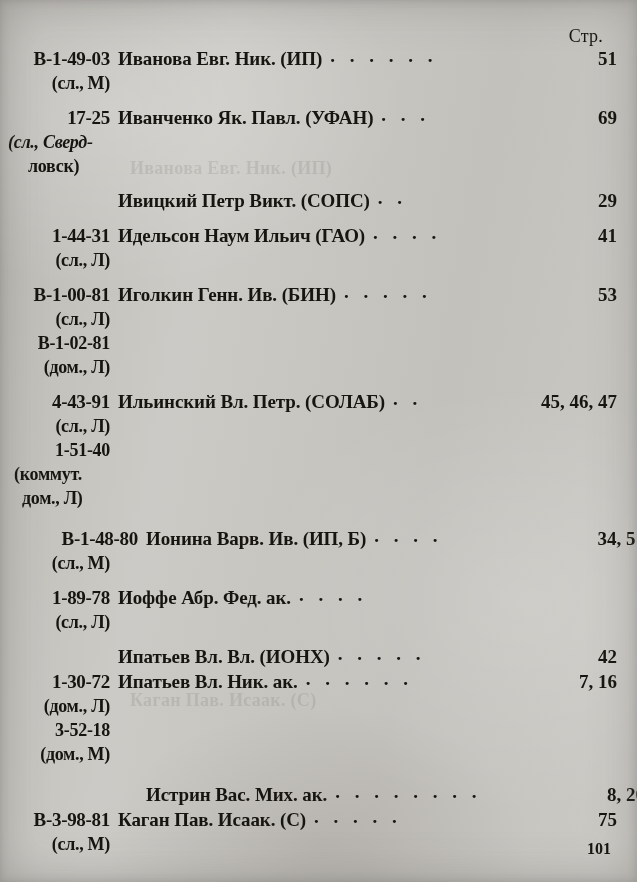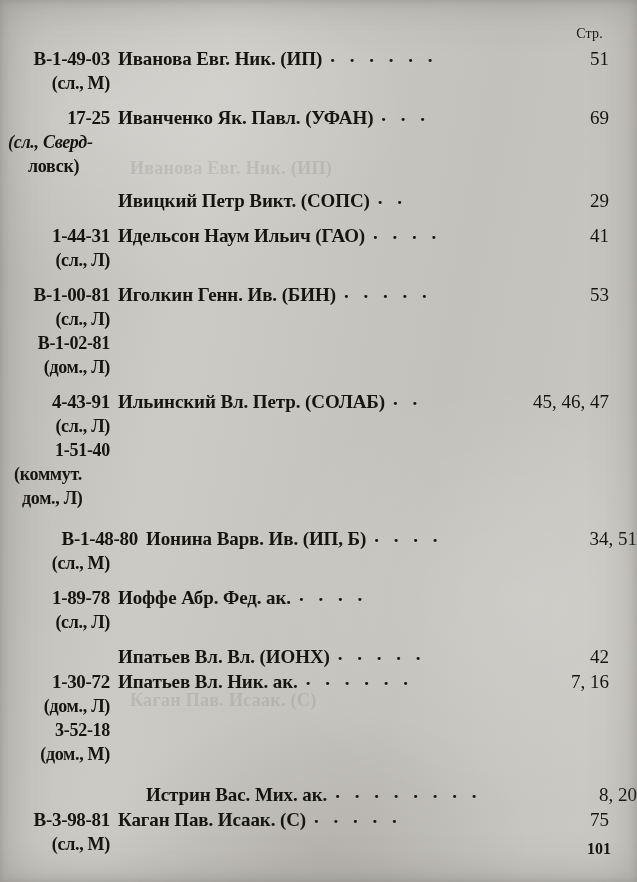--- a/index.html
+++ b/index.html
@@ -34,21 +34,21 @@
   }
   .page {
     position: absolute;
     inset: 0;
     padding: 0;
   }
   .header-row {
     position: absolute;
     top: 26px;
     right: 34px;
-    font-size: 14px;
+    font-size: 18px;
     letter-spacing: 0.2px;
   }
   .entries {
     position: absolute;
     top: 46px;
     left: 0;
     right: 0;
   }
   .entry {
     display: flex;
@@ -89,24 +89,24 @@
     top: -3px;
     overflow: hidden;
     white-space: nowrap;
     letter-spacing: 5px;
     font-size: 19px;
     color: #17150f;
   }
   .pages-col {
     flex: 0 0 auto;
     text-align: right;
-    padding-right: 28px;
+    padding-right: 20px;
     font-size: 19px;
     line-height: 25px;
-    font-weight: 400;
+    font-weight: 700;
     min-width: 40px;
     white-space: nowrap;
   }
   .entry.spaced {
     margin-top: 10px;
   }
   .entry.spaced-lg {
     margin-top: 16px;
     margin-left: 28px;
   }

